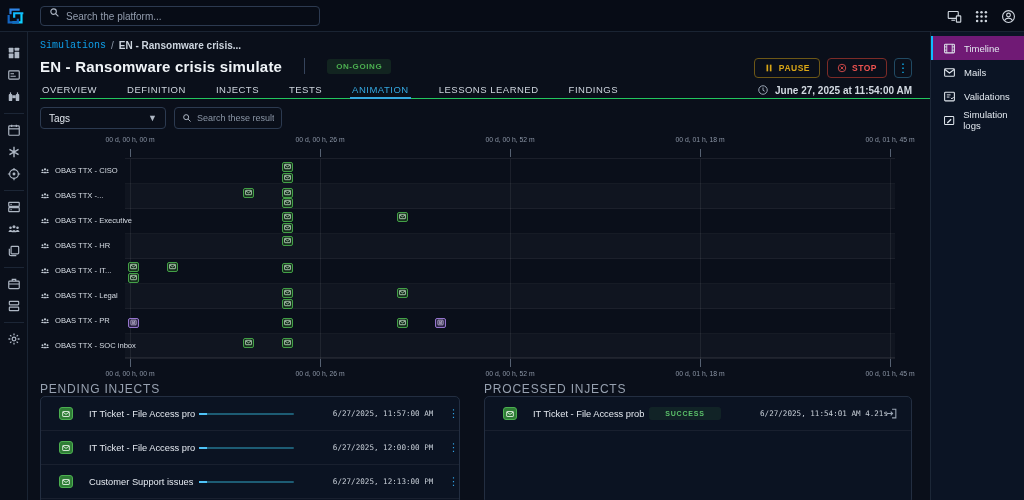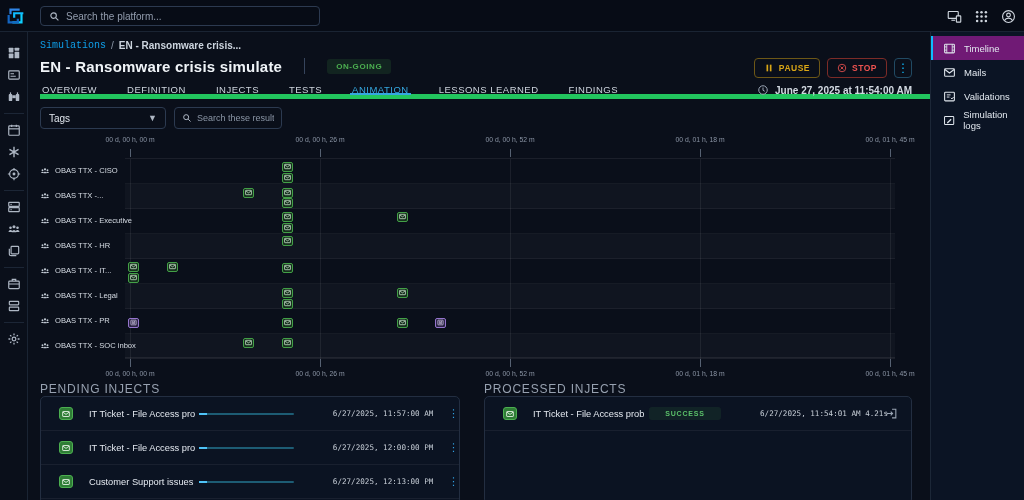--- a/index.html
+++ b/index.html
@@ -3,21 +3,21 @@
 <meta charset="utf-8">
 <style>
   * { margin:0; padding:0; box-sizing:border-box; }
   html,body { background:#05080f; }
   body { font-family:"Liberation Sans", sans-serif; }
   #app { position:relative; width:1024px; height:500px; background:#0a0f1a; overflow:hidden; color:#e8edf3; }
 
   
   .topbar { position:absolute; left:0; top:0; width:1024px; height:32px; background:#070c16; border-bottom:1px solid #1a2433; z-index:5; }
   .logo { position:absolute; left:5px; top:5px; width:22px; height:22px; }
-  .search-global { position:absolute; left:40px; top:6px; width:280px; height:20px; border:1px solid #2c3a50; border-radius:4px; display:flex; align-items:center; gap:6px; padding:0 8px; background:transparent; }
+  .search-global { position:absolute; left:40px; top:6px; width:280px; height:20px; border:1px solid #2c3a50; border-radius:4px; display:flex; gap:6px; padding:0 8px; background:transparent; }
   .search-global input { background:transparent; border:none; outline:none; color:#c7cfdb; font-size:10px; width:100%; font-family:"Liberation Sans",sans-serif; }
   .search-global input::placeholder { color:#939dae; }
   .topbar-right { position:absolute; right:8px; top:0; height:32px; display:flex; align-items:center; gap:12px; }
 
   
   .leftnav { position:absolute; left:0; top:32px; width:28px; height:468px; background:#0a0f1a; border-right:1px solid #1a2433; display:flex; flex-direction:column; align-items:center; padding-top:10px; z-index:4; }
   .leftnav .ico { width:14px; height:14px; color:#aeb7c4; margin:4px 0; cursor:pointer; }
   .leftnav .nav-divider { width:20px; height:1px; background:#1c2636; margin:5px 0; }
 
   
@@ -41,21 +41,21 @@
   .title-div { width:1px; height:16px; background:#36445c; }
   .status-badge { font-size:8px; font-weight:bold; letter-spacing:.6px; color:#4caf50; background:rgba(76,175,80,.13); padding:3px 9px; border-radius:3px; }
 
   .actions { position:absolute; right:18px; top:26px; display:flex; gap:7px; align-items:center; }
   .btn { display:flex; align-items:center; gap:5px; height:20px; padding:0 9px; border-radius:4px; font-size:8.5px; font-weight:bold; letter-spacing:.5px; cursor:pointer; background:transparent; }
   .btn.pause { border:1px solid #6d5716; color:#d9a616; }
   .btn.stop  { border:1px solid #7c2b27; color:#ef5350; }
   .btn .ico { width:10px; height:10px; }
   .kebab-btn { width:18px; height:20px; border:1px solid #214a63; border-radius:4px; color:#0fbcff; font-size:12px; display:flex; align-items:center; justify-content:center; cursor:pointer; line-height:1; }
 
-  .tabs-row { position:absolute; left:12px; right:0; top:48px; height:19px; border-bottom:5px solid #22c55e; display:flex; gap:26px;text-align:right; }
+  .tabs-row { position:absolute; left:12px; right:0; top:48px; height:19px; border-bottom:1px solid #22c55e; display:flex; gap:26px;text-align:right; }
   .tab { font-size:9.5px; letter-spacing:.5px; color:#cdd4dd; padding:4px 2px; cursor:pointer; position:relative; white-space:nowrap; }
   .tab.active { color:#35a8e0; }
   .tab.active::after { content:""; position:absolute; left:0; right:0; bottom:-1px; height:2px; background:#35a8e0; }
 
   .datetime { position:absolute; right:18px; top:52px; display:flex; align-items:center; gap:6px; font-size:10px; color:#d3dae2; font-weight:bold; }
   .datetime .ico { width:12px; height:12px; color:#9aa5b4; }
 
   .filters { position:absolute; left:12px; top:75px; display:flex; gap:8px; }
   .tags-select { width:126px; height:22px; border:1px solid #2c3a50; border-radius:4px; display:flex; align-items:center; justify-content:space-between; padding:0 8px; font-size:10px; color:#dfe5ec; cursor:pointer; }
   .tags-select .caret { color:#aeb7c4; font-size:9px; }

